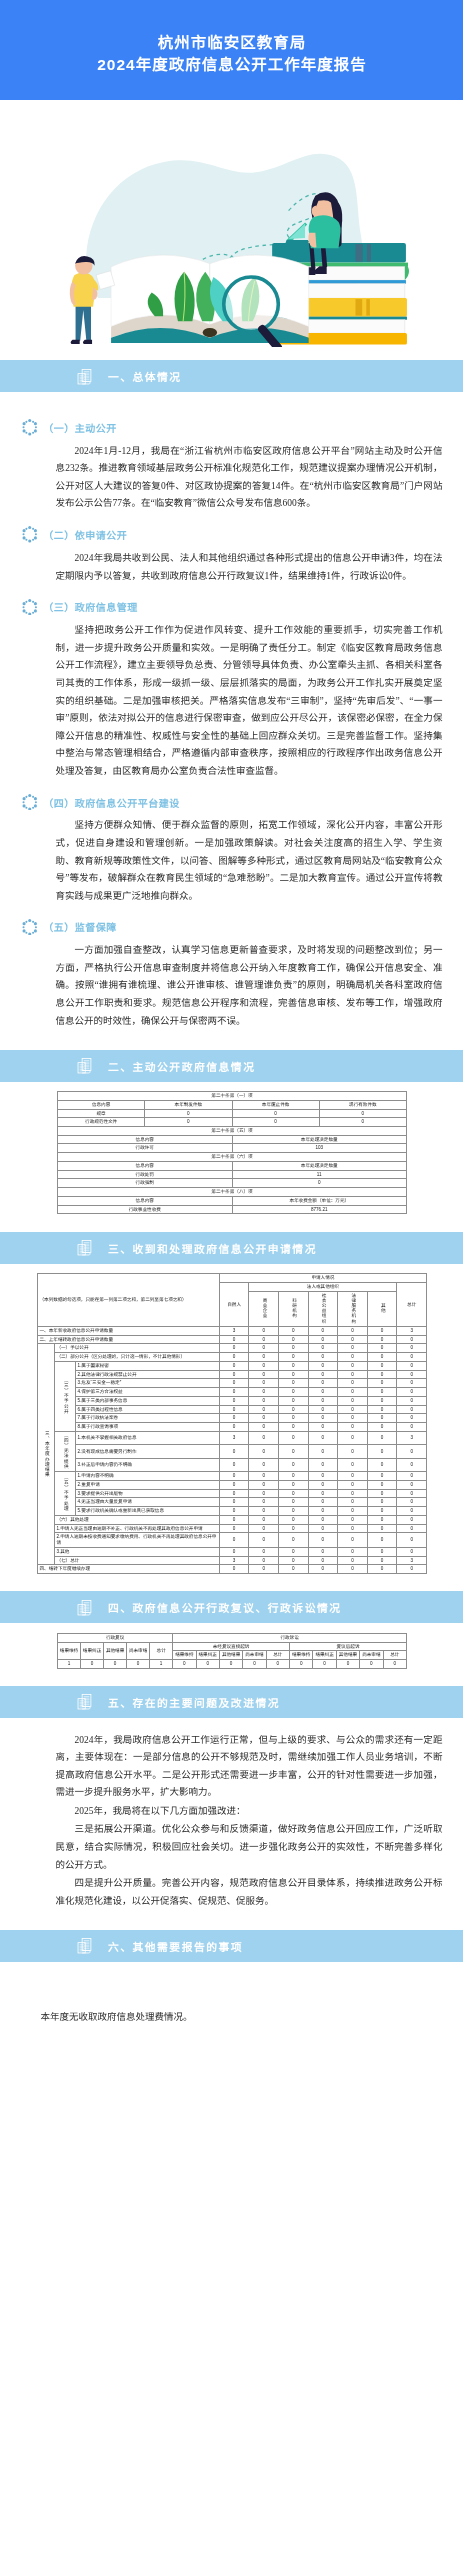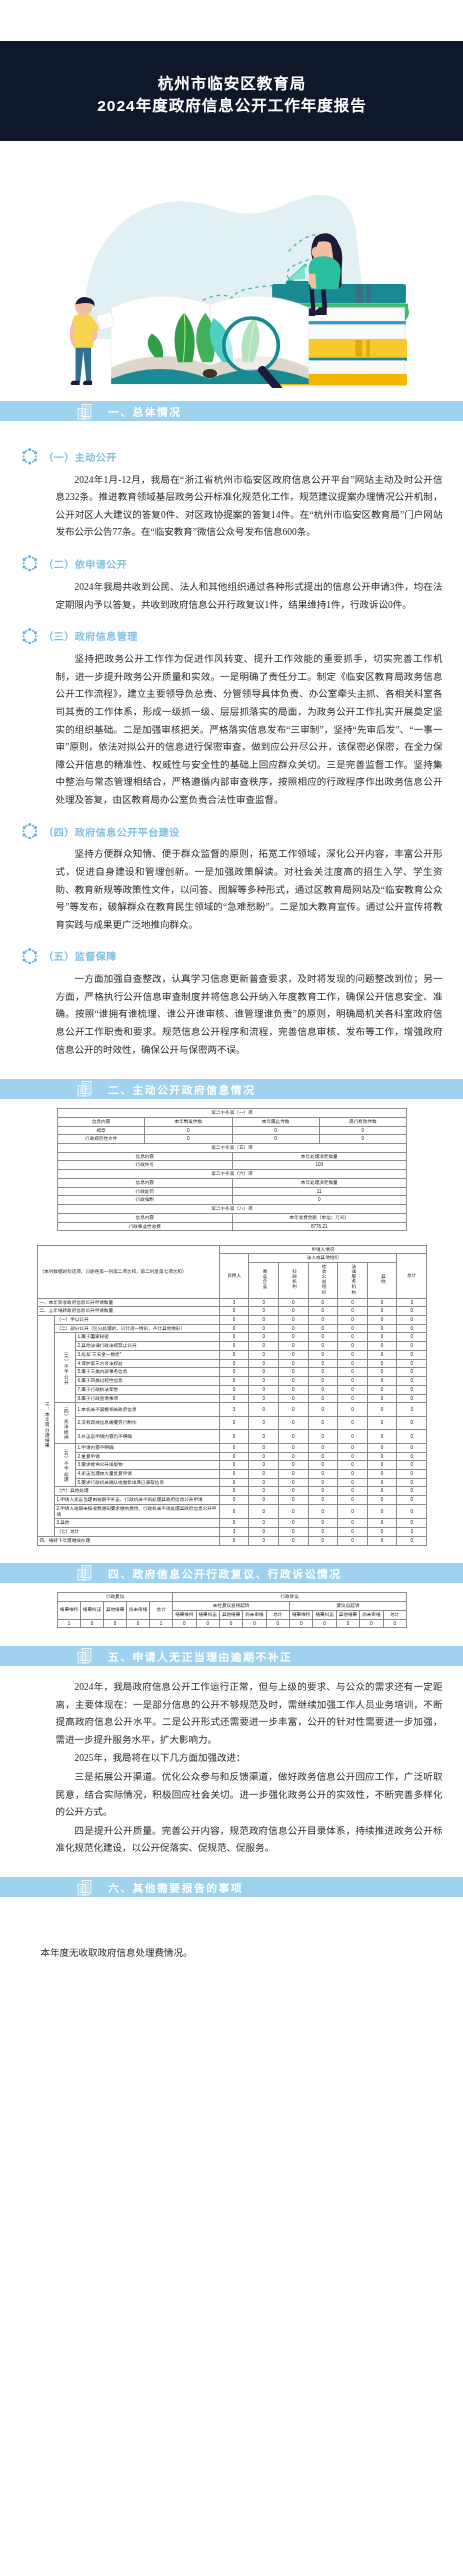--- a/index.html
+++ b/index.html
@@ -7,43 +7,42 @@
   body {
     width:464px;
     background:#ffffff;
     font-family:"Liberation Serif", "DejaVu Serif", serif;
     color:#333;
   }
   .page { width:464px; position:relative; overflow:hidden; }
 
   
   .hero {
-    background:#0f172a;
+    background:#3b82f6;
     padding:32px 0 23px 0;
     text-align:center;
-    margin-top:41px;
   }
   .hero h1, .hero h2 {
     color:#ffffff;
     font-family:"Liberation Sans","DejaVu Sans",sans-serif;
     font-weight:bold;
     letter-spacing:1px;
     line-height:1.45;
   }
   .hero h1 { font-size:15.5px; }
   .hero h2 { font-size:15.5px; }
 
   
   .illus { position:relative; height:247px; background:#fff; }
   .illus svg { display:block; width:464px; height:247px; }
 
   
   .banner {
     background:#9fd2ee;
-    height:20px;
+    height:32px;
     display:flex;
     align-items:center;
     padding-left:77px;
     margin:13.4px 0 0 0;
   }
   .banner .bicon { width:17.5px; height:17.5px; margin-right:13.4px; flex:0 0 auto;}
   .banner .btext {
     color:#fff;
     font-family:"Liberation Sans","DejaVu Sans",sans-serif;
     font-weight:bold;
@@ -424,20 +423,36 @@
           <th colspan="2">本年收费金额（单位：万元）</th>
         </tr>
         <tr>
           <td colspan="2">行政事业性收费</td>
           <td colspan="2">8776.21</td>
         </tr>
       </tbody>
     </table>
   </div>
 
+  <div class="banner">
+    <span class="bicon">
+      <svg viewBox="0 0 34 34">
+          <g fill="none" stroke="#fff" stroke-width="1.6">
+        <rect x="2" y="11" width="14" height="20"></rect>
+            <rect x="10" y="3" width="17" height="23"></rect>
+        <path d="M10 26 h14 a3 3 0 0 1 0 5 h-14"></path>
+      </g>
+      <g stroke="#fff" stroke-width="1.1">
+        <path d="M13 7h11M13 10h11M13 13h11M13 16h11M13 19h11M13 22h11"></path>
+        <path d="M5 15h8M5 18h8M5 21h8M5 24h8M5 27h8"></path>
+      </g>
+        </svg>
+    </span>
+    <span class="btext">三、收到和处理政府信息公开申请情况</span>
+  </div>
 
   <div class="tblwrap">
     <table class="gt t3">
       <colgroup>
         <col style="width:4%">
           <col style="width:5%">
           <col style="width:34%">
         <col style="width:7%">
           <col style="width:7%">
           <col style="width:7%">
@@ -828,21 +843,21 @@
         <rect x="2" y="11" width="14" height="20"></rect>
             <rect x="10" y="3" width="17" height="23"></rect>
         <path d="M10 26 h14 a3 3 0 0 1 0 5 h-14"></path>
       </g>
       <g stroke="#fff" stroke-width="1.1">
         <path d="M13 7h11M13 10h11M13 13h11M13 16h11M13 19h11M13 22h11"></path>
         <path d="M5 15h8M5 18h8M5 21h8M5 24h8M5 27h8"></path>
       </g>
         </svg>
     </span>
-    <span class="btext">五、申请人无正当理由逾期不补正</span>
+    <span class="btext">五、存在的主要问题及改进情况</span>
   </div>
 
   <div class="body-wrap">
     <p class="para">2024年，我局政府信息公开工作运行正常，但与上级的要求、与公众的需求还有一定距离，主要体现在：一是部分信息的公开不够规范及时，需继续加强工作人员业务培训，不断提高政府信息公开水平。二是公开形式还需要进一步丰富，公开的针对性需要进一步加强，需进一步提升服务水平，扩大影响力。</p>
     <p class="para">2025年，我局将在以下几方面加强改进：</p>
     <p class="para">三是拓展公开渠道。优化公众参与和反馈渠道，做好政务信息公开回应工作，广泛听取民意，结合实际情况，积极回应社会关切。进一步强化政务公开的实效性，不断完善多样化的公开方式。</p>
     <p class="para">四是提升公开质量。完善公开内容，规范政府信息公开目录体系，持续推进政务公开标准化规范化建设，以公开促落实、促规范、促服务。</p>
   </div>
 
   <div class="banner">

